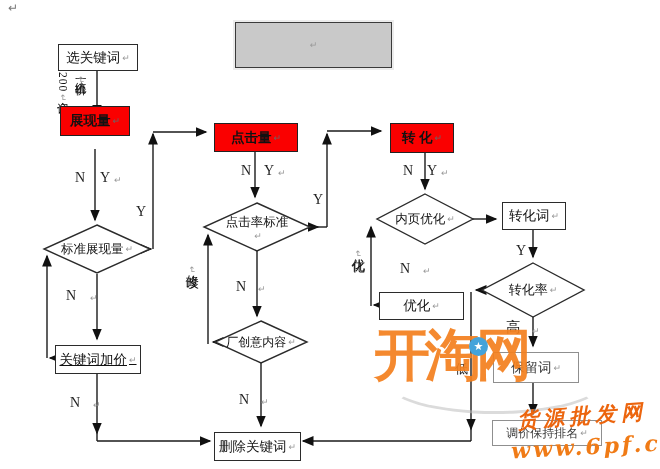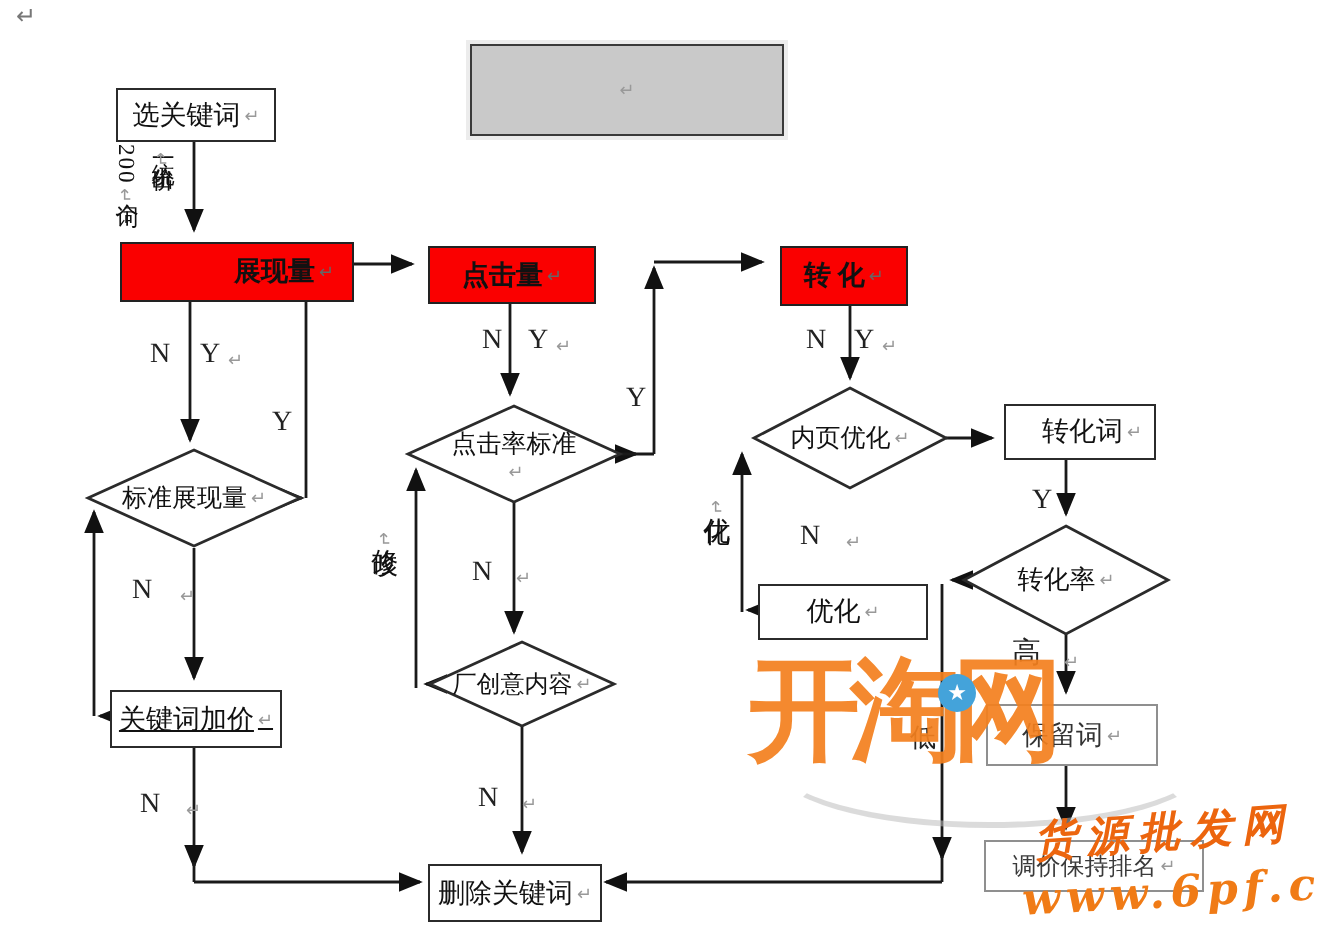--- a/index.html
+++ b/index.html
@@ -113,21 +113,21 @@
       <span class="pc">↵</span>
   </div>
 
   <div class="vtext" style="left:56px;top:72px;height:52px;font-size:11.5px;">
     <span>200个词</span><span class="pc">↵</span>
   </div>
   <div class="vtext" style="left:74px;top:72px;height:58px;font-size:11.5px;">
     <span>统一出价</span><span class="pc">↵</span>
   </div>
 
-  <div class="node red" style="left:60px;top:121px;width:68px;height:28px;padding-left:47px;">
+  <div class="node red" style="left:60px;top:106px;width:68px;height:28px;">
     <span>展现量</span>
       <span class="pc dark">↵</span>
   </div>
   <div class="node red" style="left:214px;top:123px;width:82px;height:27px;align-items:center;">
     <span>点击量</span>
       <span class="pc dark">↵</span>
   </div>
   <div class="node red" style="left:390px;top:123px;width:62px;height:28px;">
     <span>转 化</span>
       <span class="pc dark">↵</span>
@@ -155,21 +155,21 @@
   </div>
 
   <div class="node" style="left:55px;top:345px;width:84px;height:27px;text-decoration:underline;">
     <span>关键词加价</span>
       <span class="pc">↵</span>
   </div>
   <div class="node" style="left:379px;top:292px;width:83px;height:26px;">
     <span>优化</span>
       <span class="pc">↵</span>
   </div>
-  <div class="node" style="left:502px;top:202px;width:62px;height:26px;padding-left:12px;">
+  <div class="node" style="left:502px;top:202px;width:62px;height:26px;">
     <span>转化词</span>
       <span class="pc">↵</span>
   </div>
   <div class="node light" style="left:493px;top:352px;width:84px;height:29px;">
     <span>保留词</span>
       <span class="pc">↵</span>
   </div>
   <div class="node light" style="left:492px;top:420px;width:108px;height:24px;font-size:12px;color:#3a3a3a;">
     <span>调价保持排名</span>
       <span class="pc">↵</span>

